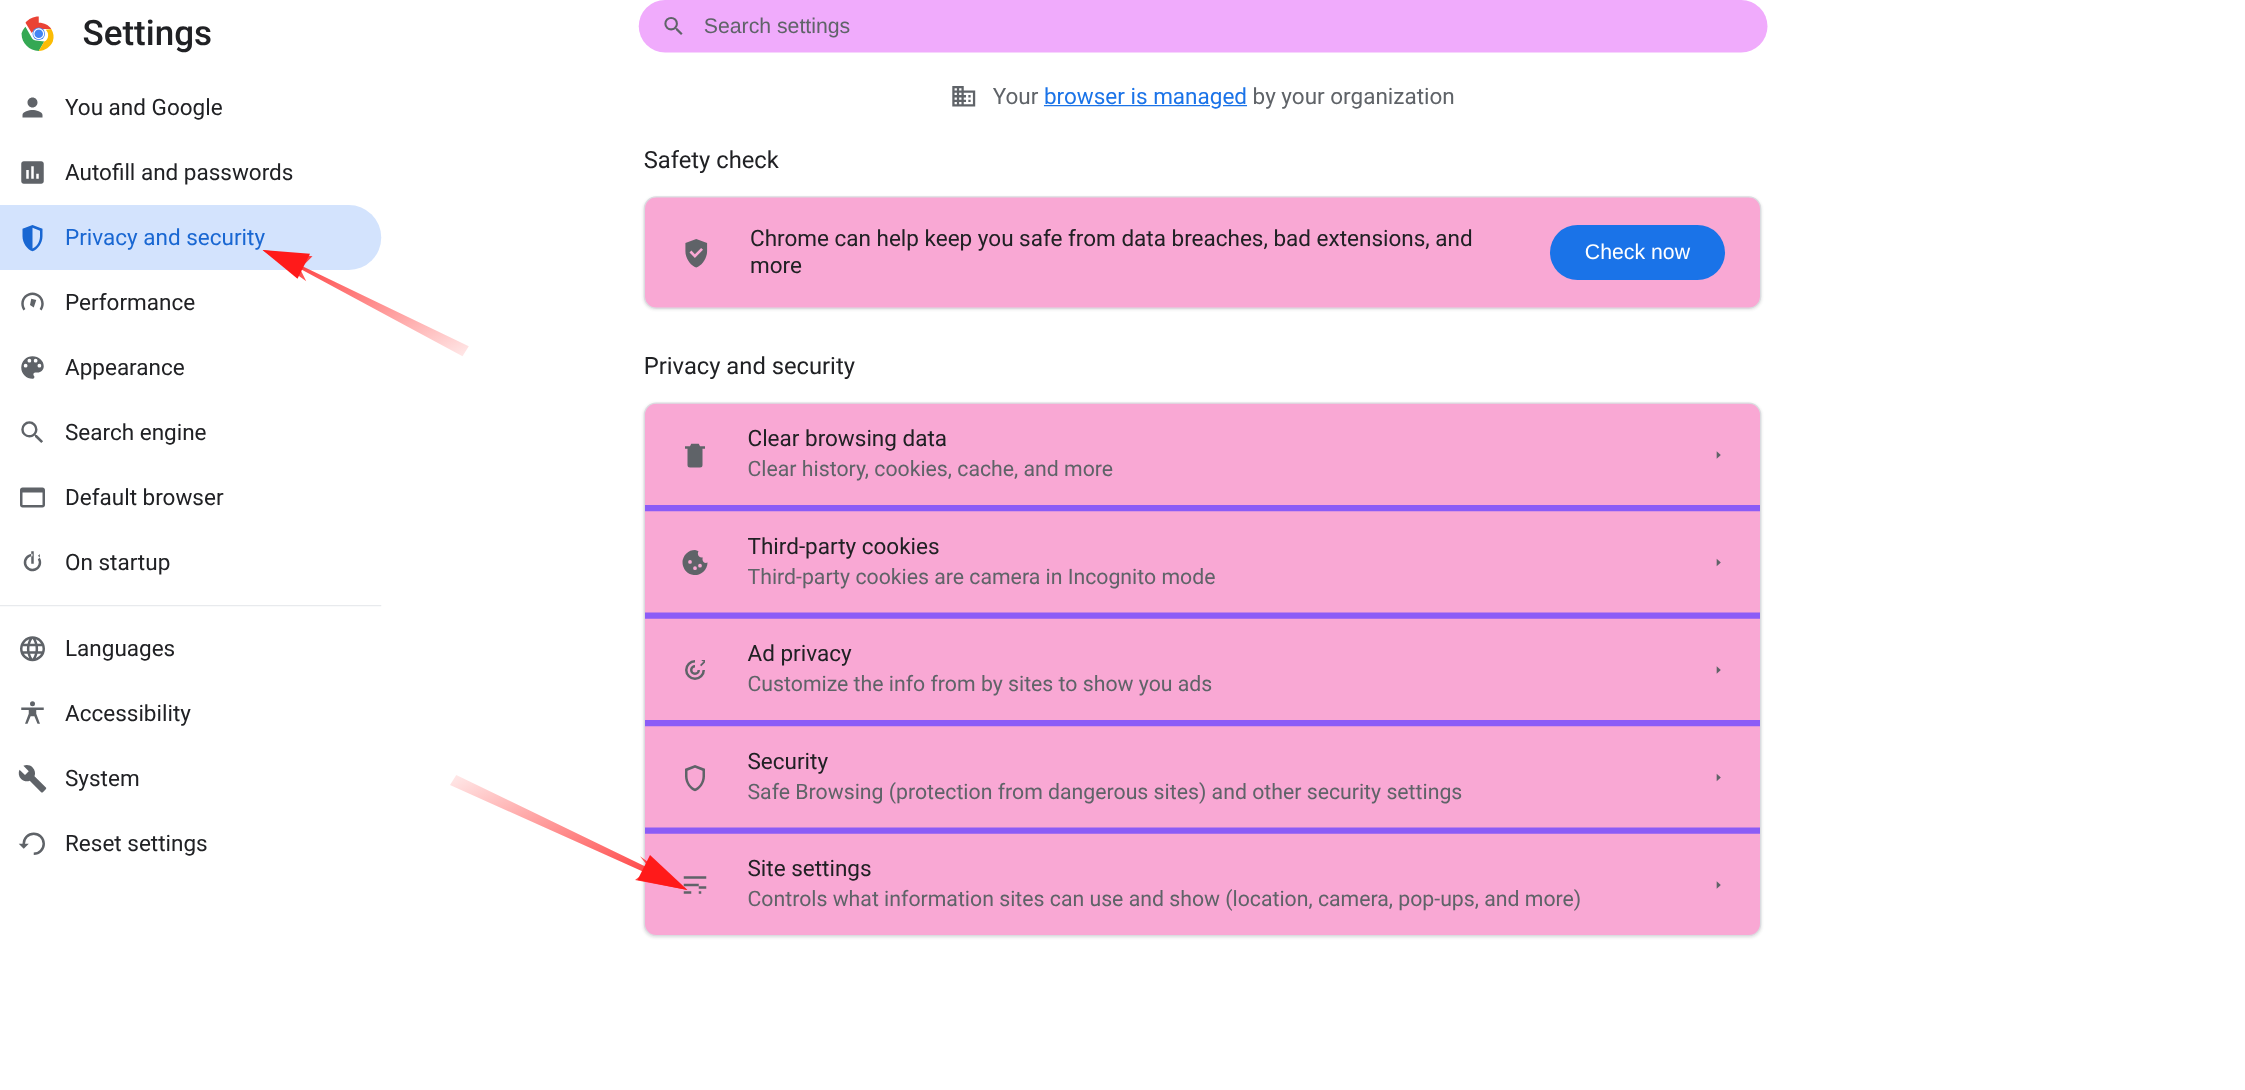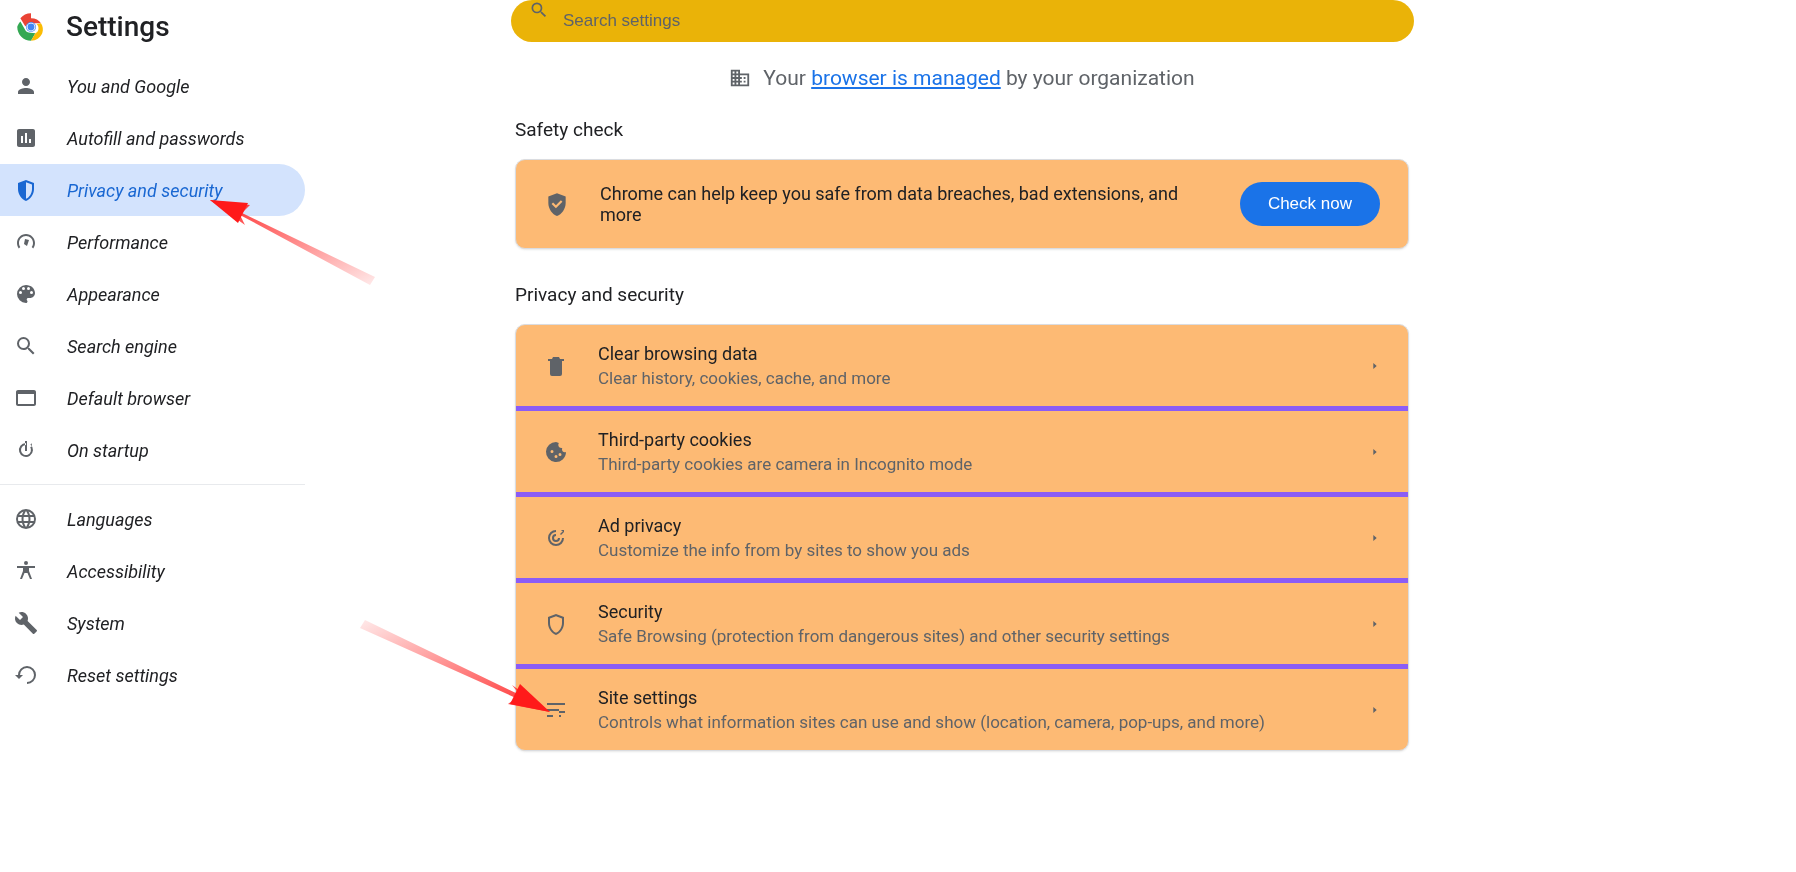--- a/index.html
+++ b/index.html
@@ -30,23 +30,24 @@
   height: 30px;
 }
 
 
 .search-bar {
   position: absolute;
   top: 0px;
   left: 511px;
   width: 903px;
   height: 42px;
-  background: #eab308;
+  background: #f0abfc;
   border-radius: 32px;
   display: flex;
+  align-items: center;
   padding: 0 18px;
   gap: 14px;
 }
 .search-bar .search-icon { width: 20px; height: 20px; fill: #5f6368; }
 .search-input {
   border: none;
   background: transparent;
   outline: none;
   font-size: 17px;
   color: #5f6368;
@@ -61,22 +62,21 @@
   top: 60px;
   width: 305px;
 }
 .nav-item {
   display: flex;
   align-items: center;
   height: 52px;
   padding-left: 14px;
   cursor: pointer;
   border-radius: 0 26px 26px 0;
-  gap: 29px;
-  font-style: italic;
+  gap: 14px;
 }
 .nav-item .nav-icon {
   width: 24px;
   height: 24px;
   fill: #5f6368;
   flex-shrink: 0;
 }
 .nav-item .nav-label {
   font-size: 18px;
   color: #202124;
@@ -92,42 +92,42 @@
 
 
 .main {
   position: absolute;
   left: 515px;
   top: 66px;
   width: 894px;
 }
 .managed-banner {
   text-align: center;
-  font-size: 21px;
+  font-size: 18px;
   color: #5f6368;
   margin-bottom: 28px;
   display: flex;
   align-items: center;
   justify-content: center;
   gap: 12px;
 }
 .managed-banner svg { width: 22px; height: 22px; fill: #5f6368; }
 .managed-banner a { color: #1a73e8; text-decoration: underline; }
 
 .section-title {
   font-size: 19px;
   color: #202124;
   margin-bottom: 18px;
   font-weight: 400;
 }
 
 .card {
   border: 1px solid #dadce0;
   border-radius: 10px;
-  background: #fdba74;
+  background: #f9a8d4;
   margin-bottom: 34px;
   box-shadow: 0 1px 2px rgba(60,64,67,0.12);
 }
 
 .safety-row {
   display: flex;
   align-items: center;
   padding: 22px 28px;
   gap: 30px;
 }

